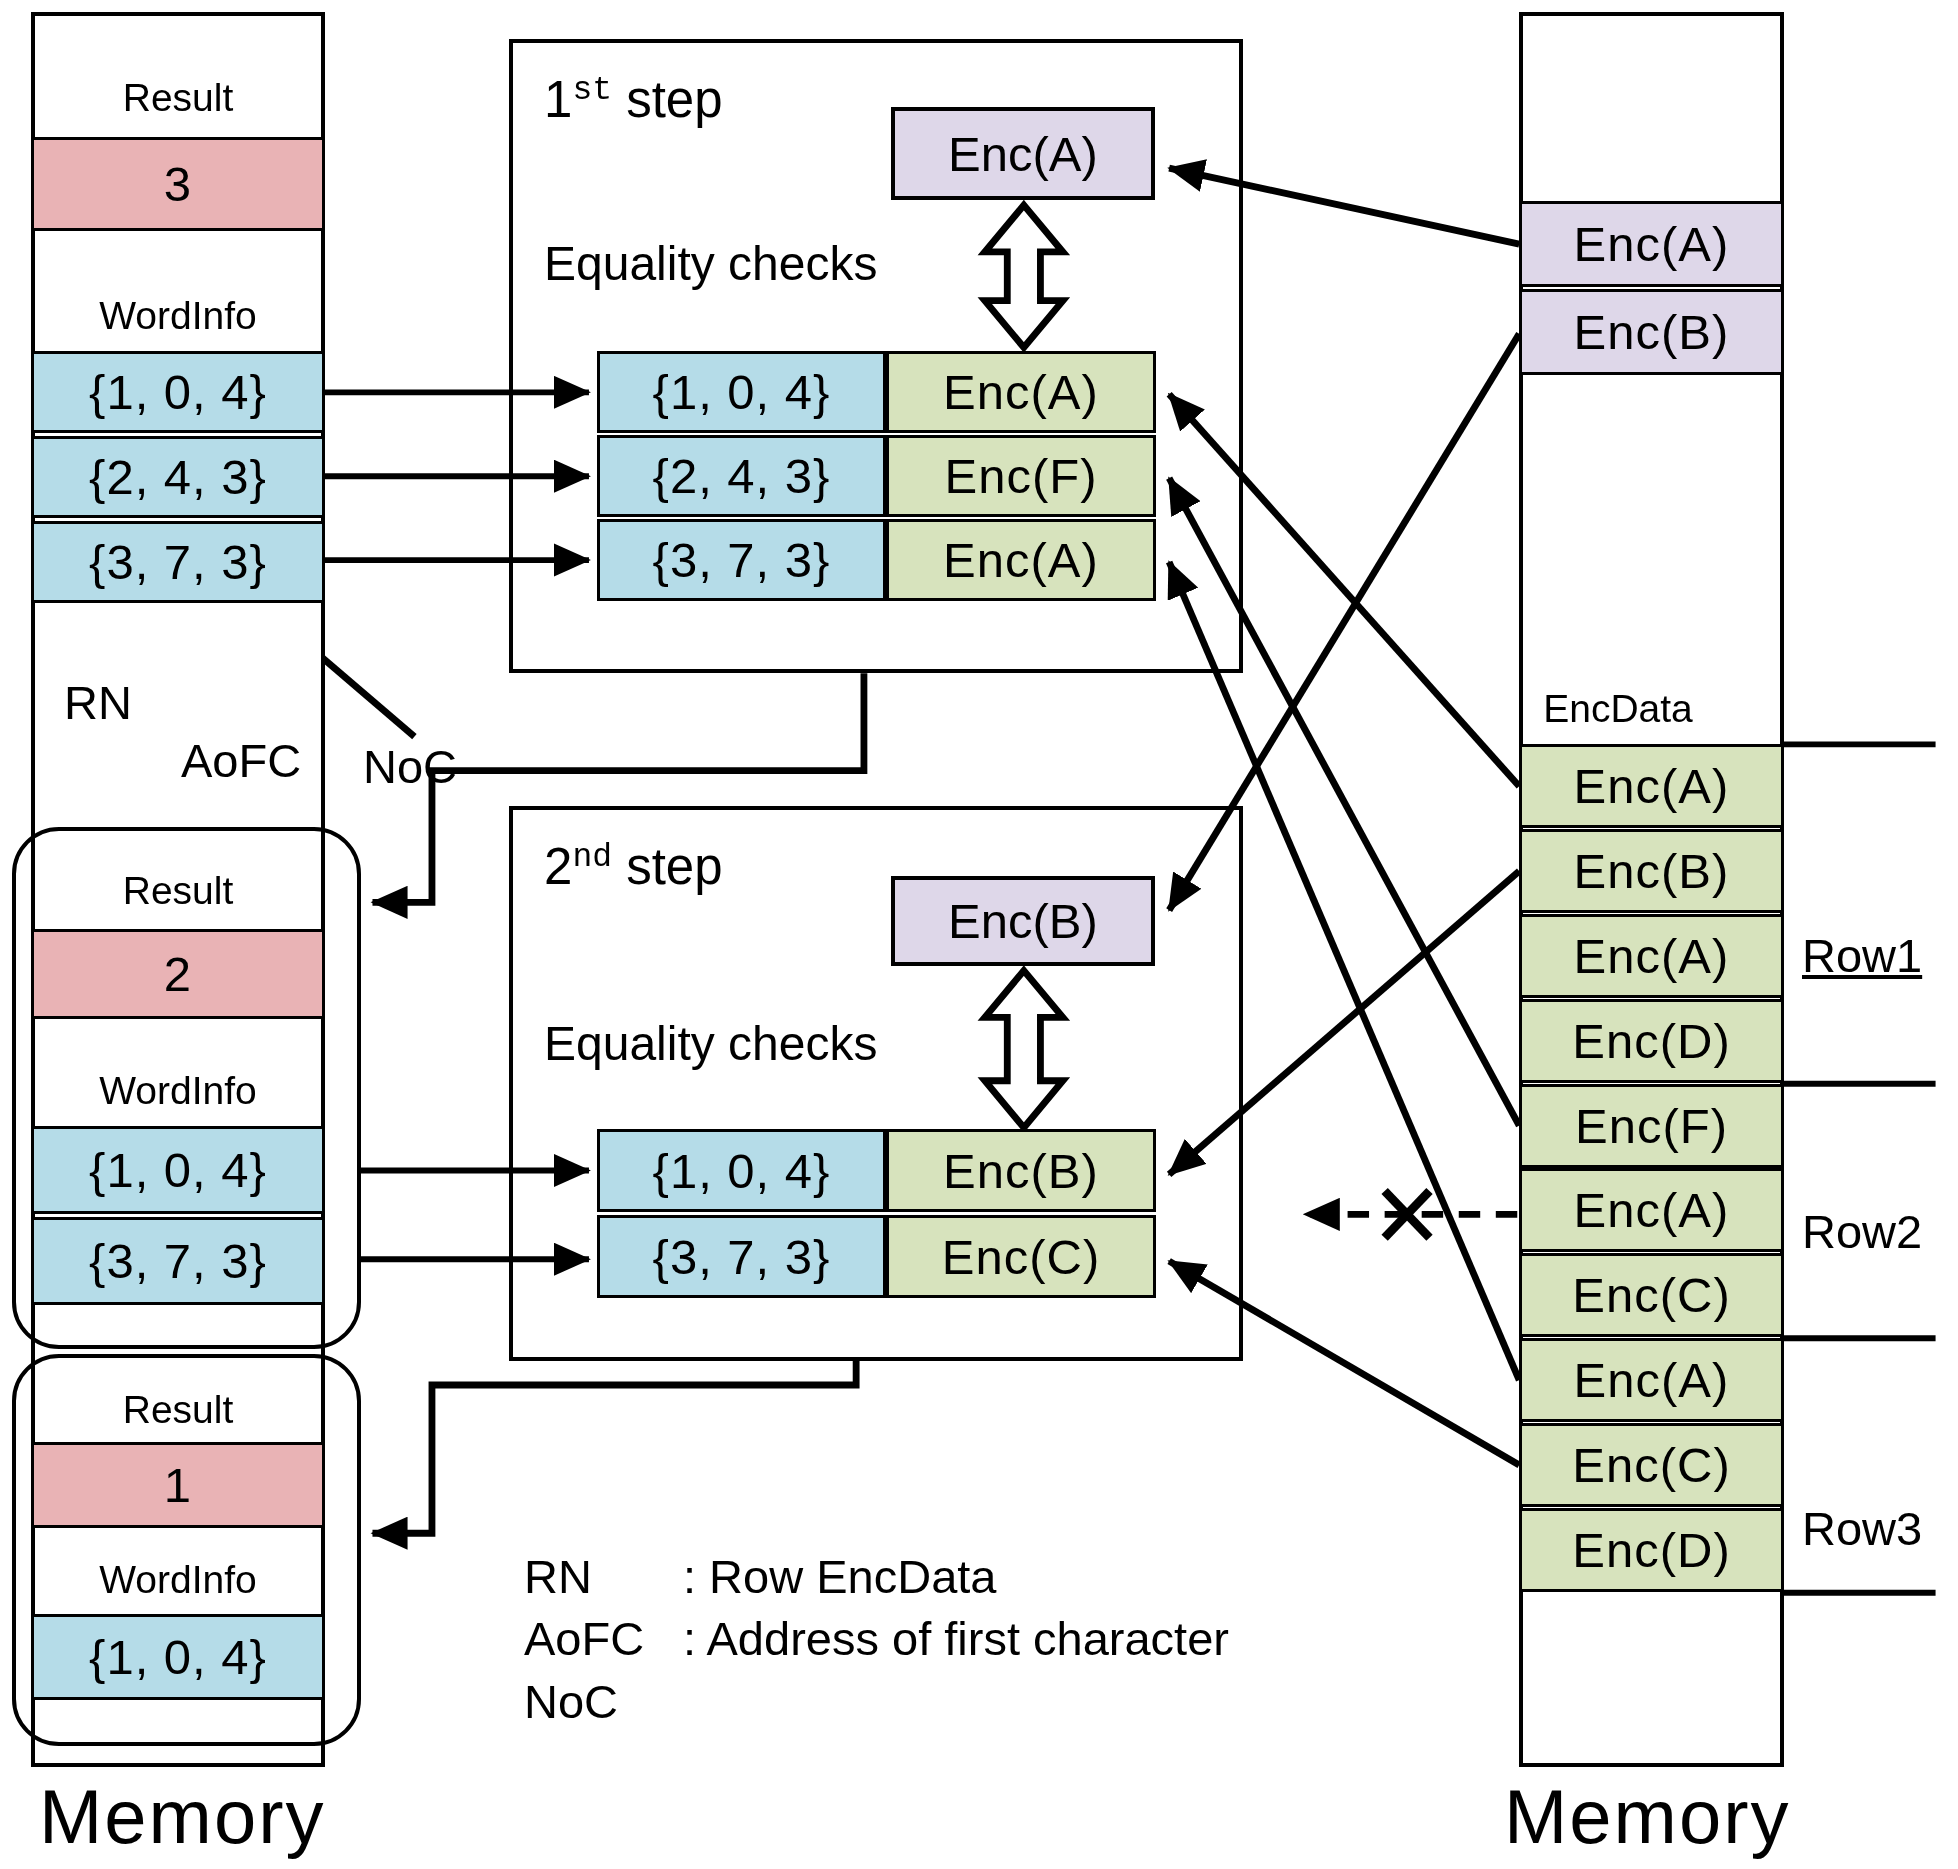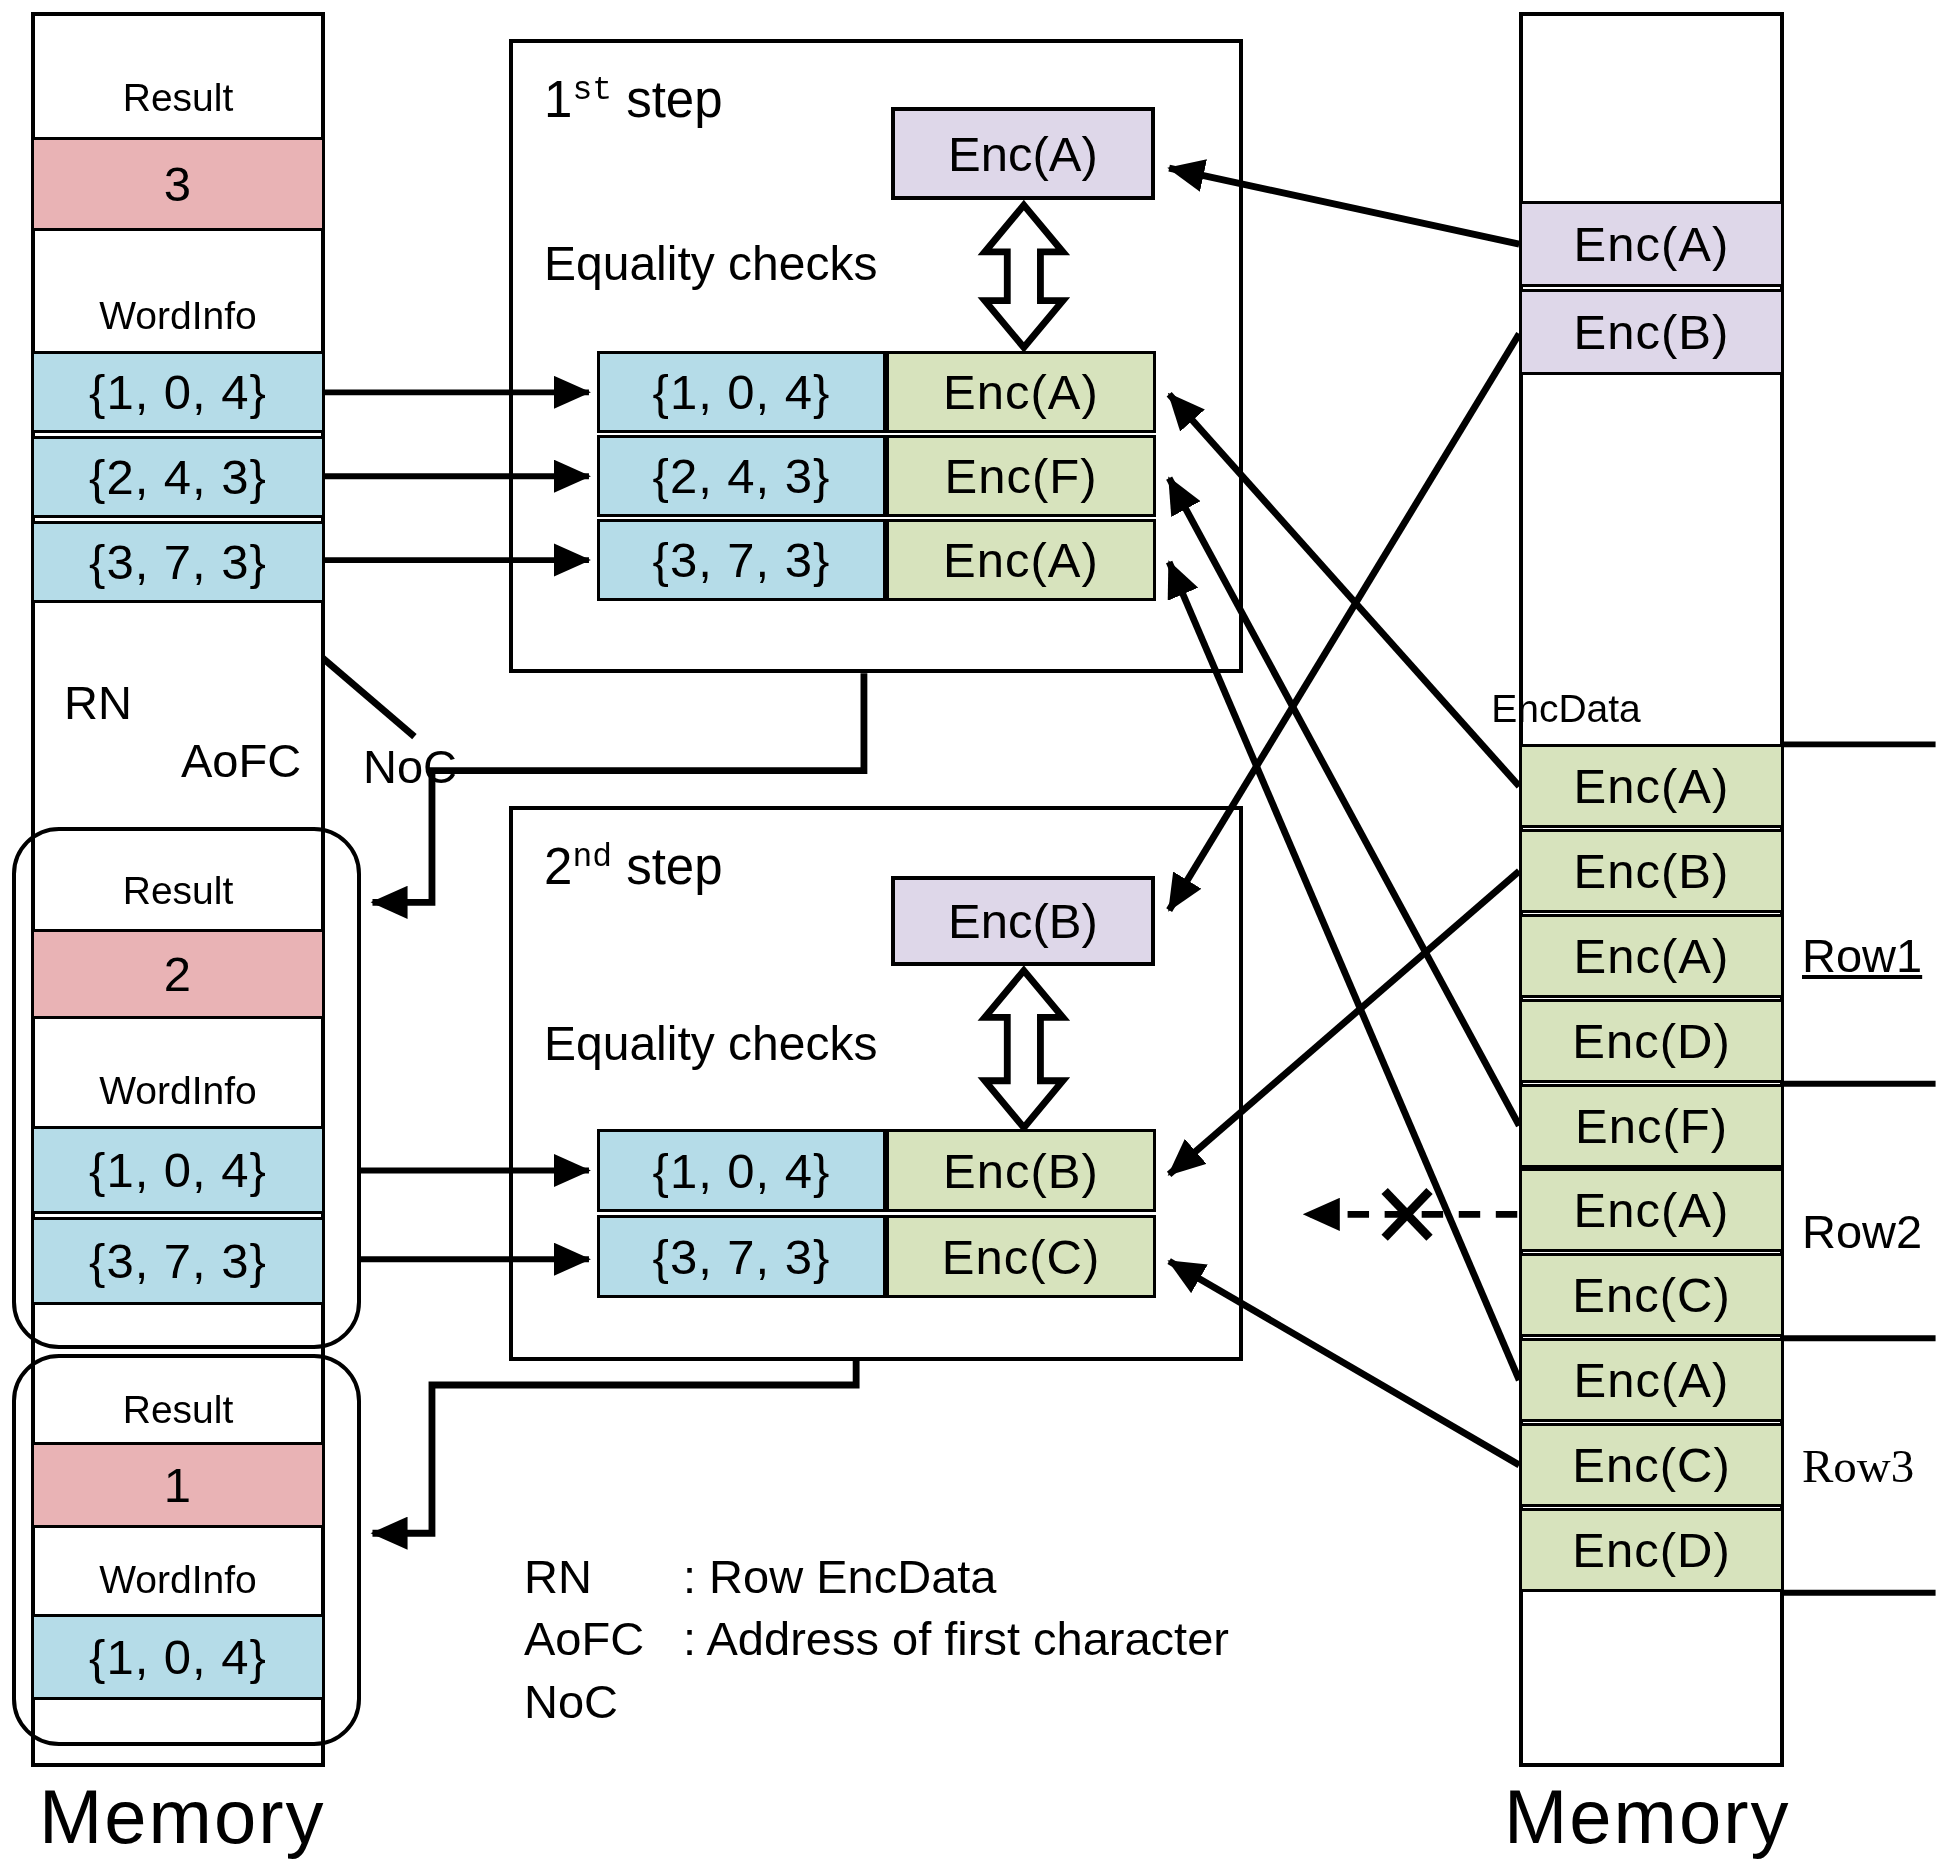--- a/index.html
+++ b/index.html
@@ -127,35 +127,35 @@
   <div class="cell" style="left:597px;top:1129px;width:289px;height:83px;background:#b5dce8;">{1, 0, 4}</div>
   <div class="cell" style="left:886px;top:1129px;width:270px;height:83px;background:#d7e3bd;">Enc(B)</div>
   <div class="cell" style="left:597px;top:1215px;width:289px;height:83px;background:#b5dce8;">{3, 7, 3}</div>
   <div class="cell" style="left:886px;top:1215px;width:270px;height:83px;background:#d7e3bd;">Enc(C)</div>
 
   <div class="col" style="left:1519px;top:11.7px;width:265px;height:1755px;"></div>
 
   <div class="cell" style="left:1519px;top:201px;width:265px;height:86px;background:#ded7e9;">Enc(A)</div>
   <div class="cell" style="left:1519px;top:289px;width:265px;height:86px;background:#ded7e9;">Enc(B)</div>
 
-  <div class="labelcell" style="left:1458px;top:679px;width:216px;height:59px;">EncData</div>
+  <div class="labelcell" style="left:1510px;top:679px;width:216px;height:59px;">EncData</div>
   <div class="cell" style="left:1519px;top:744px;width:265px;height:84px;background:#d7e3bd;">Enc(A)</div>
   <div class="cell" style="left:1519px;top:829px;width:265px;height:84px;background:#d7e3bd;">Enc(B)</div>
   <div class="cell" style="left:1519px;top:914px;width:265px;height:84px;background:#d7e3bd;">Enc(A)</div>
   <div class="cell" style="left:1519px;top:999px;width:265px;height:84px;background:#d7e3bd;">Enc(D)</div>
   <div class="cell" style="left:1519px;top:1084px;width:265px;height:84px;background:#d7e3bd;">Enc(F)</div>
   <div class="cell" style="left:1519px;top:1168px;width:265px;height:84px;background:#d7e3bd;">Enc(A)</div>
   <div class="cell" style="left:1519px;top:1253px;width:265px;height:84px;background:#d7e3bd;">Enc(C)</div>
   <div class="cell" style="left:1519px;top:1338px;width:265px;height:84px;background:#d7e3bd;">Enc(A)</div>
   <div class="cell" style="left:1519px;top:1423px;width:265px;height:84px;background:#d7e3bd;">Enc(C)</div>
   <div class="cell" style="left:1519px;top:1508px;width:265px;height:84px;background:#d7e3bd;">Enc(D)</div>
 
   <div class="rowlab" style="left:1802px;top:928px;text-decoration:underline;">Row1</div>
   <div class="rowlab" style="left:1802px;top:1188px;margin-top:16px;">Row2</div>
-  <div class="rowlab" style="left:1802px;top:1439px;font-family:Liberation Serif, serif;">Row3</div>
+  <div class="rowlab" style="left:1802px;top:1501px;">Row3</div>
 
   <div class="memlabel" style="left:1504px;top:1773px;">Memory</div>
 
   <div class="legend-term" style="left:524px;top:1549px;">RN</div>
   <div class="legend-def" style="left:683px;top:1549px;">: Row EncData</div>
   <div class="legend-term" style="left:524px;top:1611px;">AoFC</div>
   <div class="legend-def" style="left:683px;top:1611px;">: Address of first character</div>
   <div class="legend-term" style="left:524px;top:1674px;">NoC</div>
 
 </div>

